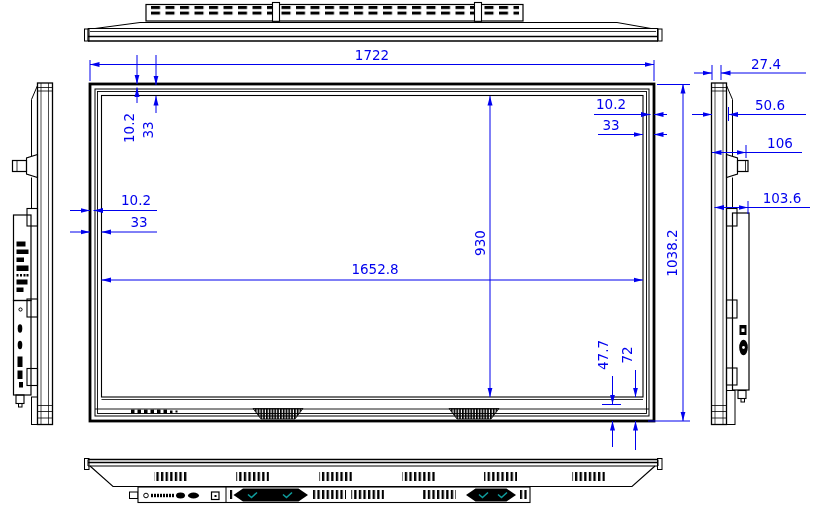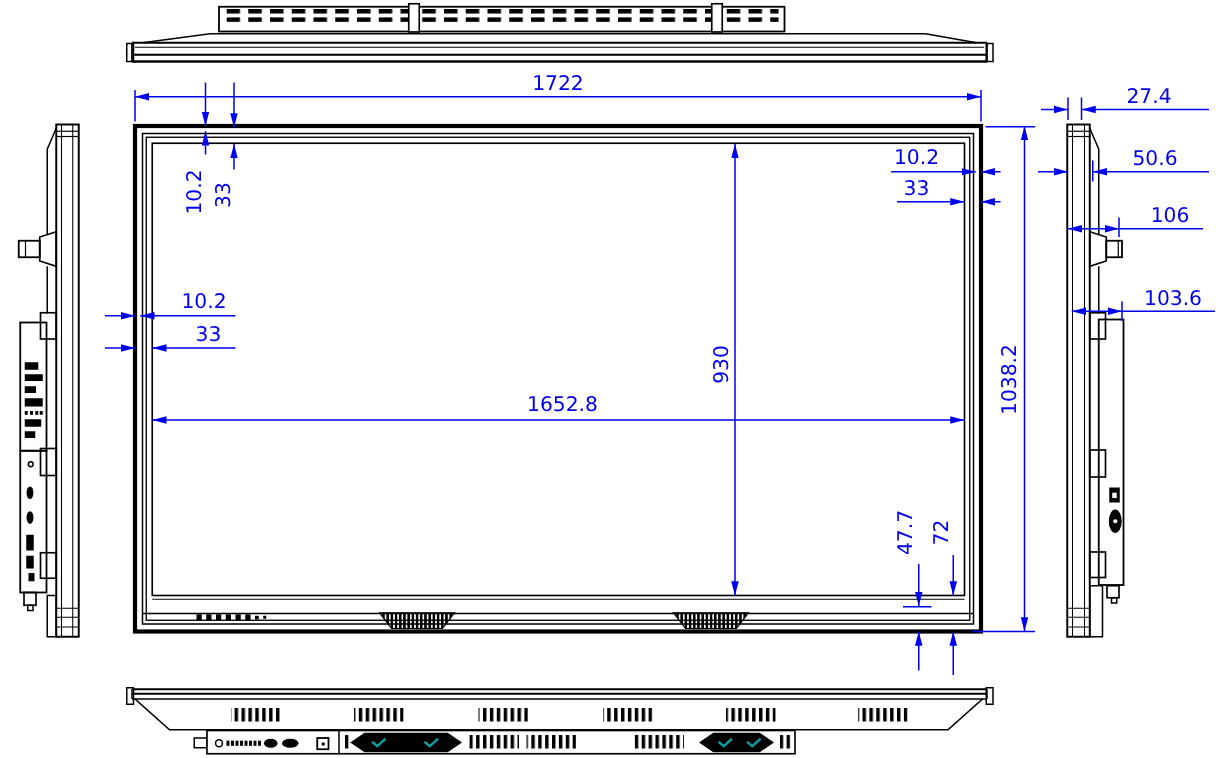--- a/index.html
+++ b/index.html
@@ -1,16 +1,16 @@
 <!DOCTYPE html>
 <html><head>
 <meta charset="utf-8">
 <style>
   html,body{margin:0;padding:0;background:#ffffff;}
-  .stage{position:relative;width:816px;height:505px;background:#fff;overflow:hidden;}
+  .stage{position:relative;width:816px;height:505px;background:#fff;overflow:hidden;border-radius:16px;}
   svg{display:block;}
   .ol{stroke:#000;fill:none;}
   .dim line, .dim path.dl{stroke:#0000ee;stroke-width:1;fill:none;}
   .dim text{fill:#0000ee;font-family:"DejaVu Sans",sans-serif;font-size:13.5px;}
 </style>
 </head>
 <body>
 
 <div class="stage">
 <svg width="816" height="505" viewBox="0 0 816 505">

